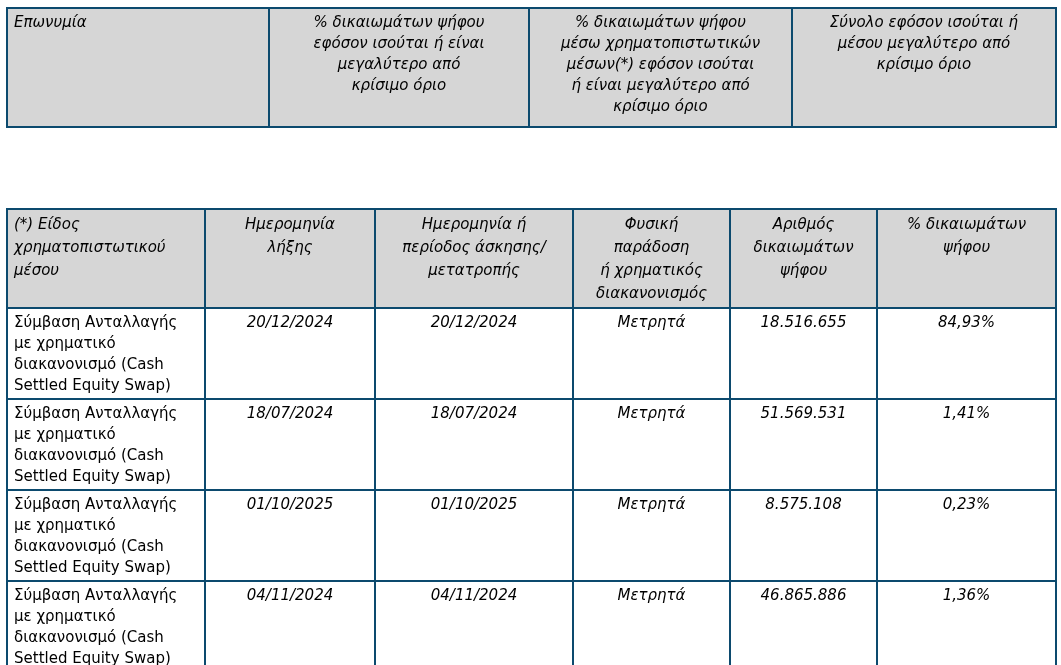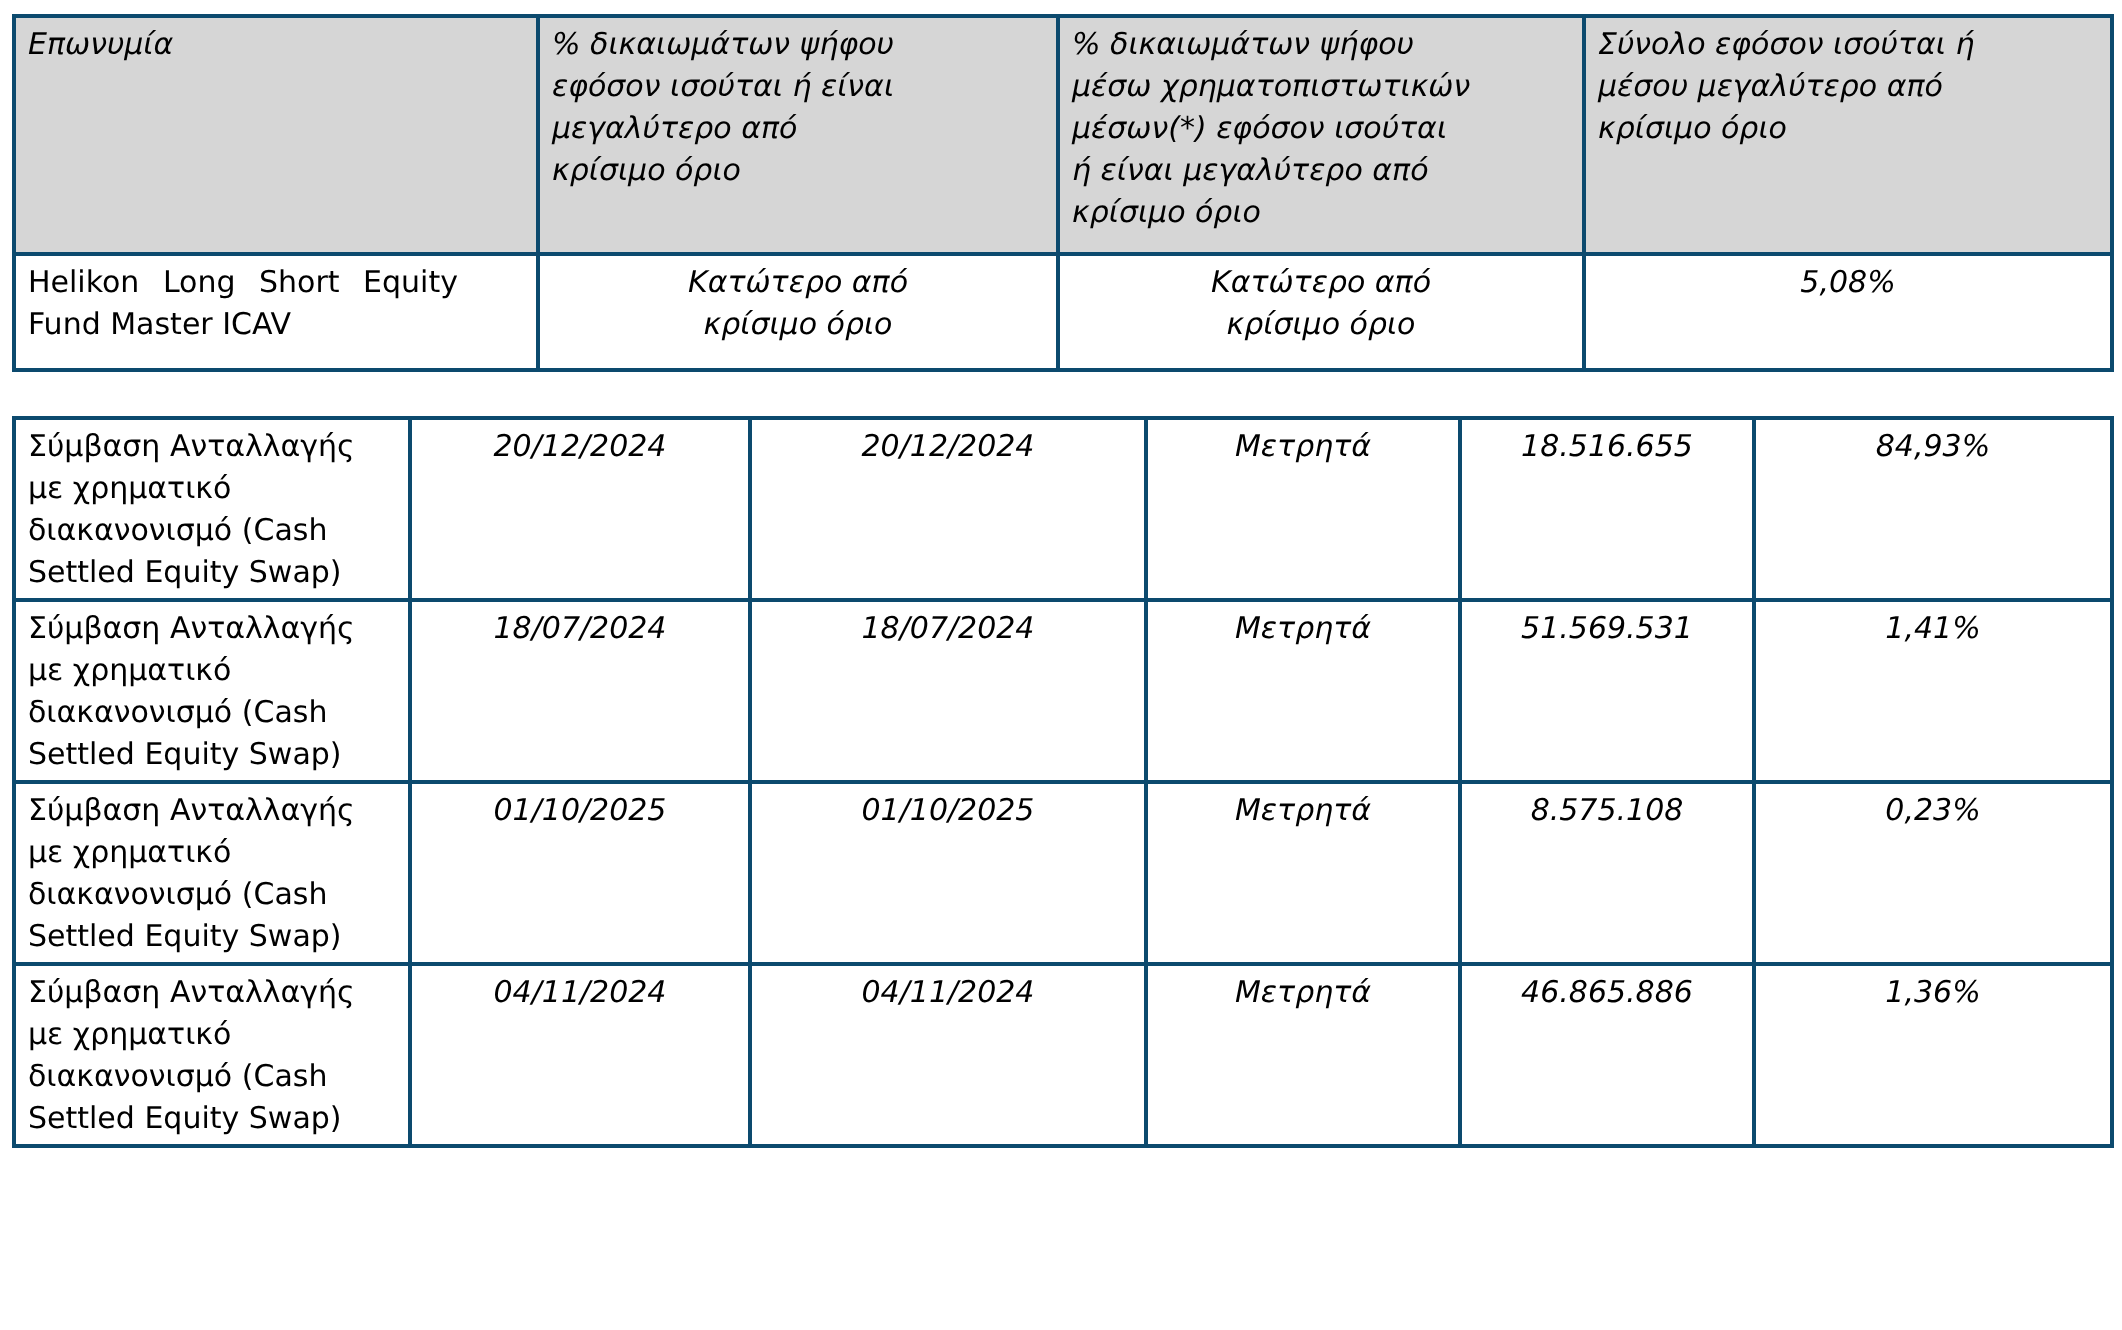--- a/index.html
+++ b/index.html
@@ -26,20 +26,21 @@
     vertical-align: top;
     padding: 3px 6px 2px 6px;
     font-size: 15px;
     line-height: 21px;
     white-space: pre-line;
     overflow: hidden;
   }
   .hdr td {
     background: #d6d6d6;
     font-style: italic;
+    text-align: center;
   }
   .hdr td.left { text-align: left; }
   td.c { text-align: center; font-style: italic; }
   td.l { text-align: left; font-style: normal; }
   #table1 { left: 6px; top: 7px; width: 1049px; }
   #table2 { left: 6px; top: 208px; width: 1049px; }
   #table1 .hdr td { height: 119px; }
   #table1 .data td { height: 58px; }
   #table2 .hdr td { height: 98px; line-height: 23px; }
   #table2 .data td { height: 88px; margin-top: 15px; }
@@ -64,42 +65,52 @@
 κρίσιμο όριο</td>
     <td>% δικαιωμάτων ψήφου
 μέσω χρηματοπιστωτικών
 μέσων(*) εφόσον ισούται
 ή είναι μεγαλύτερο από
 κρίσιμο όριο</td>
     <td>Σύνολο εφόσον ισούται ή
 μέσου μεγαλύτερο από
 κρίσιμο όριο</td>
   </tr>
-  <tr class="data">
-    <td class="l helikon">Helikon Long Short Equity
-Fund Master ICAV</td>
-    <td class="c">Κατώτερο από
-κρίσιμο όριο</td>
-    <td class="c">Κατώτερο από
-κρίσιμο όριο</td>
-    <td class="c">5,08%</td>
-  </tr>
 </tbody>
   </table>
 
 <table id="table2">
   <colgroup>
     <col style="width:198px">
     <col style="width:170px">
     <col style="width:198px">
     <col style="width:157px">
     <col style="width:147px">
     <col style="width:179px">
   </colgroup>
   <tbody>
+      <tr class="hdr">
+    <td class="left">(*) Είδος
+χρηματοπιστωτικού
+μέσου</td>
+    <td>Ημερομηνία
+λήξης</td>
+    <td>Ημερομηνία ή
+περίοδος άσκησης/
+μετατροπής</td>
+    <td>Φυσική
+παράδοση
+ή χρηματικός
+διακανονισμός</td>
+    <td>Αριθμός
+δικαιωμάτων
+ψήφου</td>
+    <td>% δικαιωμάτων
+ψήφου</td>
+  </tr>
   <tr class="data">
     <td class="l">Σύμβαση Ανταλλαγής
 με χρηματικό
 διακανονισμό (Cash
 Settled Equity Swap)</td>
     <td class="c">20/12/2024</td>
     <td class="c">20/12/2024</td>
     <td class="c">Μετρητά</td>
     <td class="c">18.516.655</td>
     <td class="c">84,93%</td>

